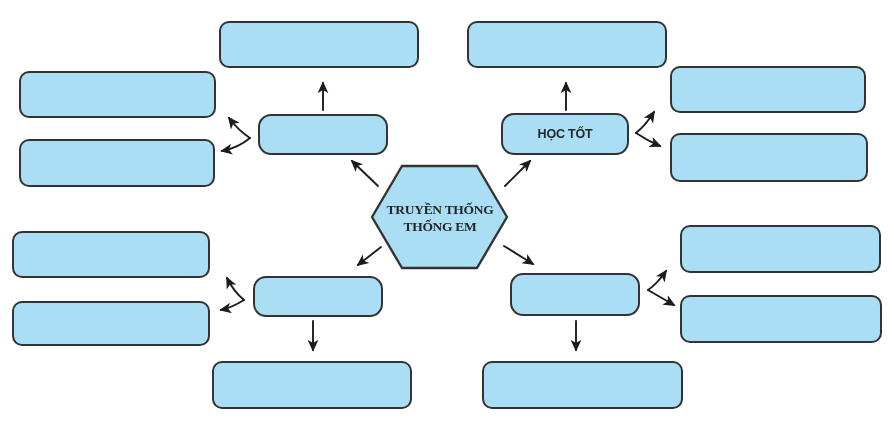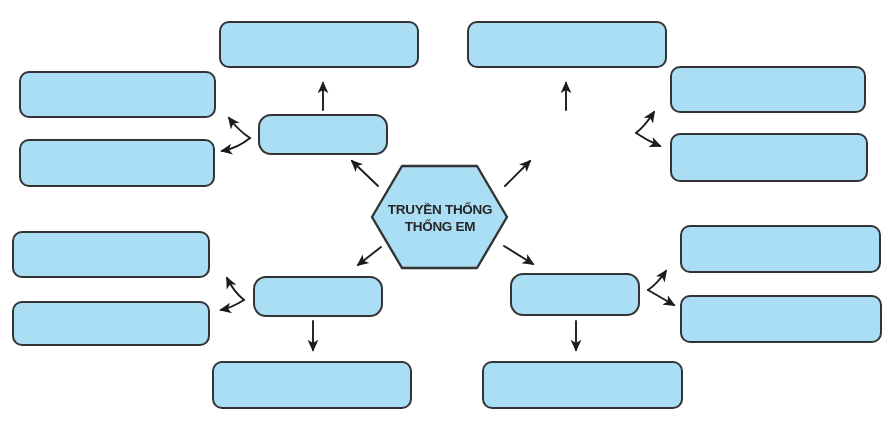--- a/index.html
+++ b/index.html
@@ -33,21 +33,21 @@
     font-weight:bold;font-size:12.5px;color:var(--text);
     letter-spacing:-0.2px;
   }
   .arrows-layer{position:absolute;left:0;top:0;width:894px;height:438px;}
   .arrow{fill:none;stroke:var(--arrow);stroke-width:1.9;stroke-linecap:round;}
   .hexagon-poly{fill:var(--fill);stroke:var(--border);stroke-width:2.4;stroke-linejoin:round;}
   .center-label{
     position:absolute;left:377px;top:193px;width:126px;height:50px;
     display:flex;flex-direction:column;align-items:center;justify-content:center;
     font-weight:bold;font-size:13.5px;line-height:17px;color:var(--text);
-    letter-spacing:-0.3px;text-align:center;
+    letter-spacing:-0.3px;text-align:center;font-family:Liberation Serif, serif;
   }
 </style>
 </head>
 <body>
 
 <div class="canvas">
 
   <svg class="arrows-layer" viewBox="0 0 894 438" xmlns="http://www.w3.org/2000/svg">
     <defs>
       <marker id="ah" viewBox="0 0 10 10" refX="8.5" refY="5" markerUnits="userSpaceOnUse" markerWidth="12" markerHeight="12" orient="auto">
@@ -87,20 +87,21 @@
   <div class="slot" style="left:670px;top:66px;width:196px;height:47px;"></div>
   <div class="slot" style="left:670px;top:133px;width:198px;height:49px;"></div>
   <div class="slot" style="left:12px;top:231px;width:198px;height:47px;"></div>
   <div class="slot" style="left:12px;top:301px;width:198px;height:45px;"></div>
   <div class="slot" style="left:212px;top:361px;width:200px;height:48px;"></div>
   <div class="slot" style="left:680px;top:225px;width:201px;height:48px;"></div>
   <div class="slot" style="left:680px;top:295px;width:202px;height:48px;"></div>
   <div class="slot" style="left:482px;top:361px;width:201px;height:48px;"></div>
 
   <div class="hub" style="left:258px;top:114px;width:130px;height:41px;"></div>
+  <div class="hub" style="left:501px;top:113px;width:128px;height:42px;">HỌC TỐT</div>
   <div class="hub" style="left:253px;top:276px;width:130px;height:41px;"></div>
   <div class="hub" style="left:510px;top:273px;width:130px;height:43px;"></div>
 
   <div class="center-label">
     <span>TRUYỀN THỐNG</span>
     <span>THỐNG EM</span>
   </div>
 
 </div>
 

